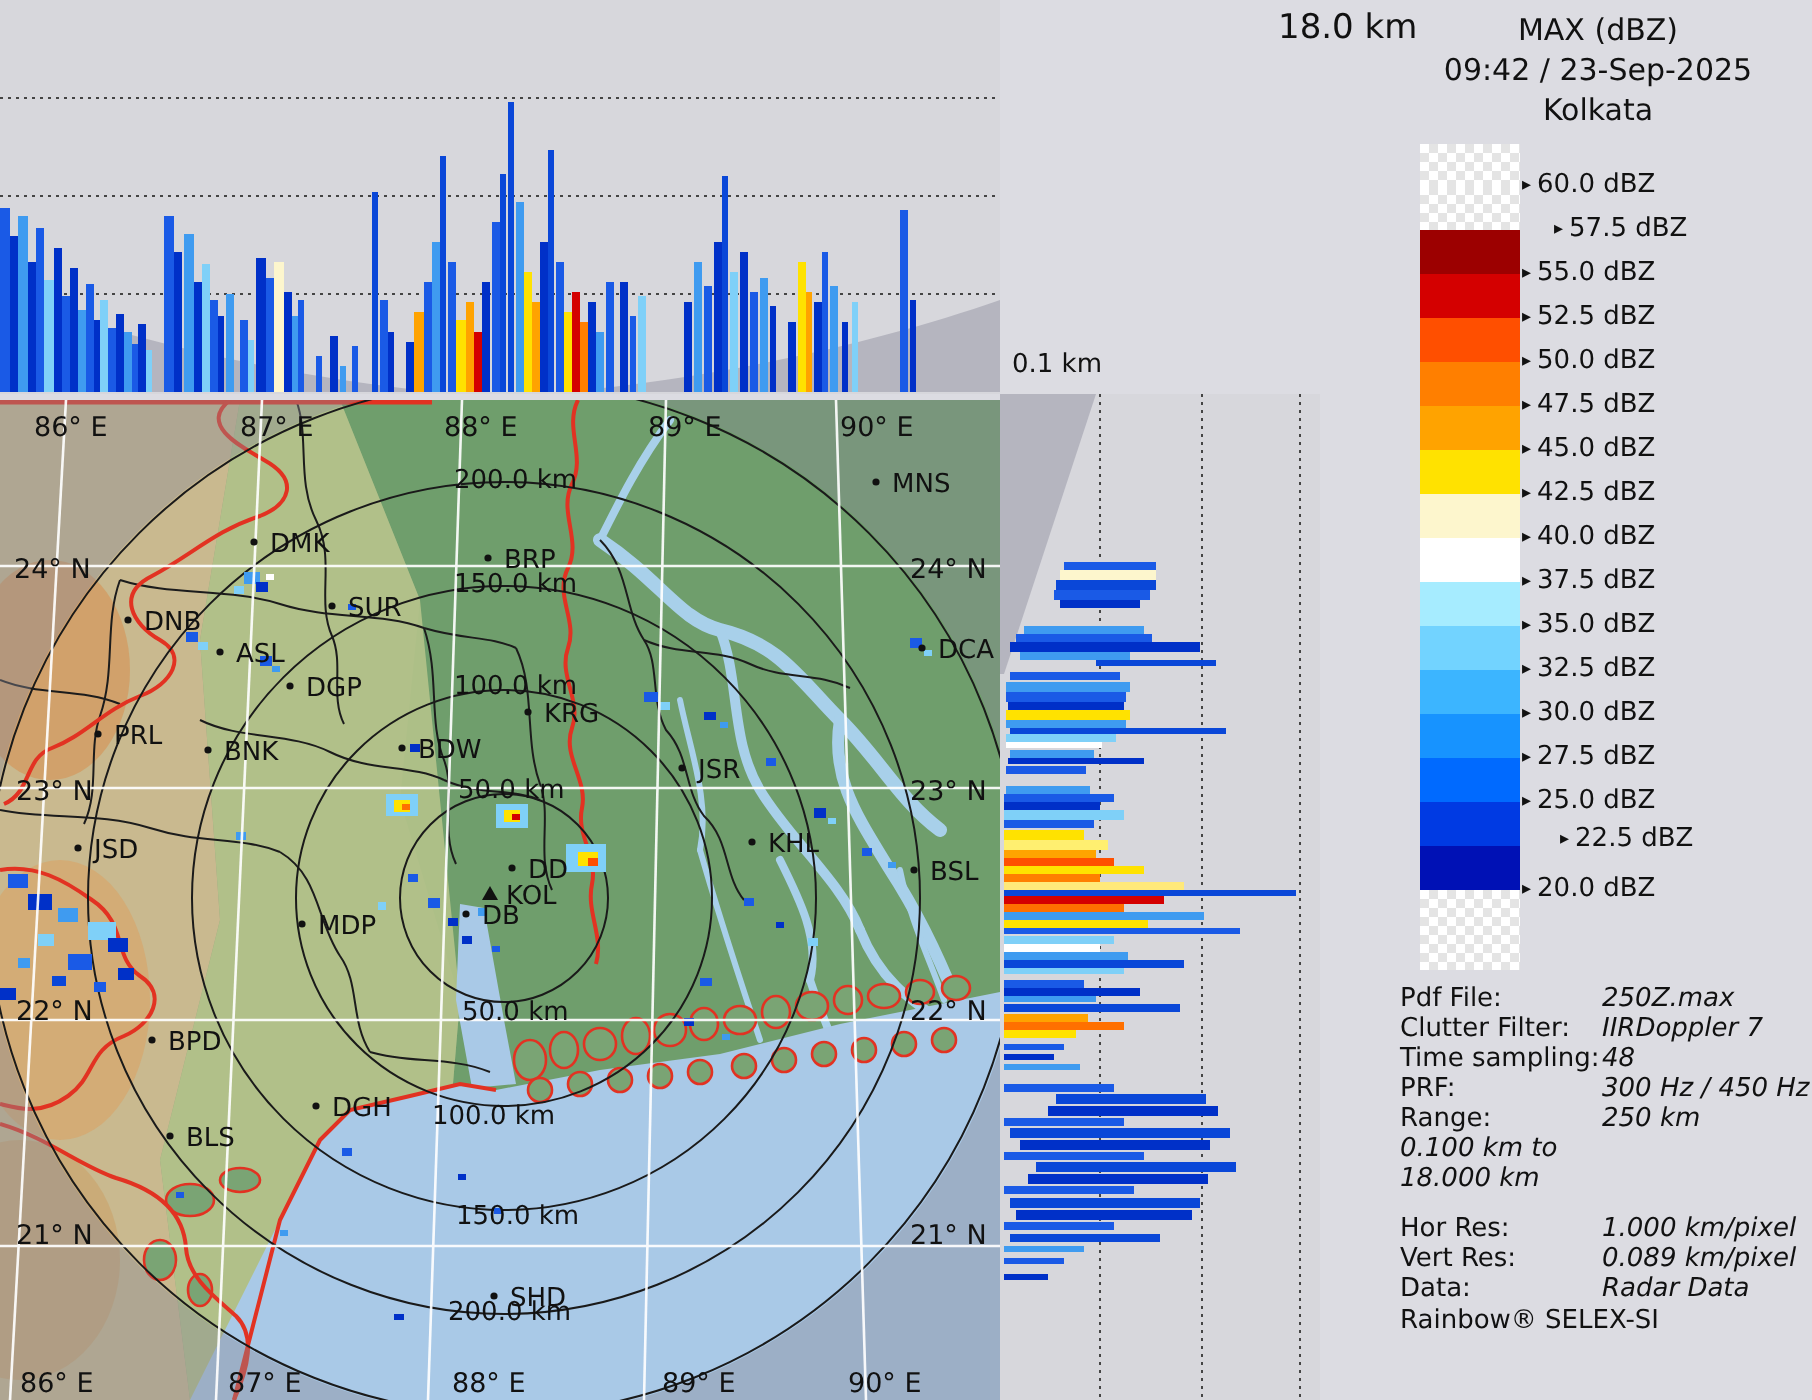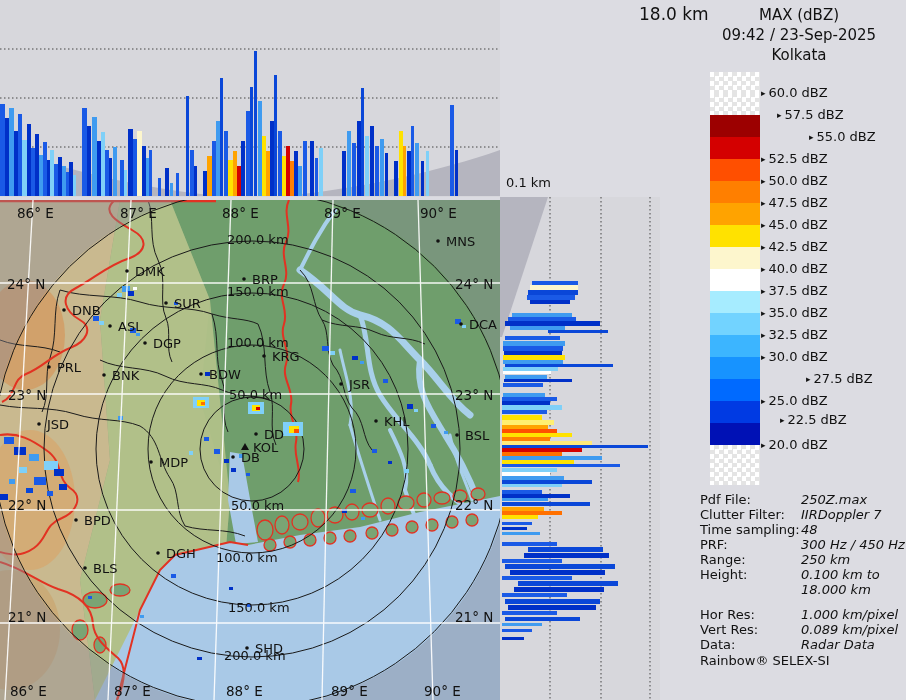--- a/index.html
+++ b/index.html
@@ -494,32 +494,32 @@
       <div class="band" style="background: rgb(60, 181, 255); height: 22px;"></div>
       <div class="band" style="background: rgb(23, 147, 255); height: 22px;"></div>
       <div class="band" style="background: rgb(0, 106, 255); height: 22px;"></div>
       <div class="band" style="background: rgb(0, 58, 227); height: 22px;"></div>
       <div class="band" style="background: rgb(0, 17, 181); height: 22px;"></div>
       <div class="band checker" style="height: 40px;"></div>
     </div>
   <div id="scale-labels" class="abs">
       <div class="scale-row" style="top: 85px;"><span class="arr">▸</span><span>60.0 dBZ</span></div>
       <div class="scale-row" style="top: 107px; margin-left: 16px;"><span class="arr">▸</span><span>57.5 dBZ</span></div>
-      <div class="scale-row" style="top: 129px; padding-left: 48px;"><span class="arr">▸</span><span>55.0 dBZ</span></div>
+      <div class="scale-row" style="top: 129px;"><span class="arr">▸</span><span>55.0 dBZ</span></div>
       <div class="scale-row" style="top: 151px;"><span class="arr">▸</span><span>52.5 dBZ</span></div>
       <div class="scale-row" style="top: 173px;"><span class="arr">▸</span><span>50.0 dBZ</span></div>
       <div class="scale-row" style="top: 195px;"><span class="arr">▸</span><span>47.5 dBZ</span></div>
       <div class="scale-row" style="top: 217px;"><span class="arr">▸</span><span>45.0 dBZ</span></div>
       <div class="scale-row" style="top: 239px;"><span class="arr">▸</span><span>42.5 dBZ</span></div>
       <div class="scale-row" style="top: 261px;"><span class="arr">▸</span><span>40.0 dBZ</span></div>
       <div class="scale-row" style="top: 283px;"><span class="arr">▸</span><span>37.5 dBZ</span></div>
       <div class="scale-row" style="top: 305px;"><span class="arr">▸</span><span>35.0 dBZ</span></div>
       <div class="scale-row" style="top: 327px;"><span class="arr">▸</span><span>32.5 dBZ</span></div>
       <div class="scale-row" style="top: 349px;"><span class="arr">▸</span><span>30.0 dBZ</span></div>
-      <div class="scale-row" style="top: 371px; padding-left: 45px;"><span class="arr">▸</span><span>27.5 dBZ</span></div>
+      <div class="scale-row" style="top: 371px;"><span class="arr">▸</span><span>27.5 dBZ</span></div>
       <div class="scale-row" style="top: 393px;"><span class="arr">▸</span><span>25.0 dBZ</span></div>
       <div class="scale-row" style="top: 412px; padding-left: 19px;"><span class="arr">▸</span><span>22.5 dBZ</span></div>
       <div class="scale-row" style="top: 437px;"><span class="arr">▸</span><span>20.0 dBZ</span></div>
     </div>
   <div id="meta-block" class="abs">
     <div id="meta-rows">
         <div class="meta-row">
           <div class="ml">Pdf File:</div>
           <div class="mv">250Z.max</div>
         </div>
@@ -533,21 +533,20 @@
         </div>
         <div class="meta-row">
           <div class="ml">PRF:</div>
           <div class="mv">300 Hz / 450 Hz</div>
         </div>
         <div class="meta-row">
           <div class="ml">Range:</div>
           <div class="mv">250 km</div>
         </div>
         <div class="meta-row">
-          <div class="ml">Height:</div>
           <div class="mv">0.100 km to
 18.000 km</div>
         </div>
         <div class="meta-gap"></div>
         <div class="meta-row">
           <div class="ml">Hor Res:</div>
           <div class="mv">1.000 km/pixel</div>
         </div>
         <div class="meta-row">
           <div class="ml">Vert Res:</div>

